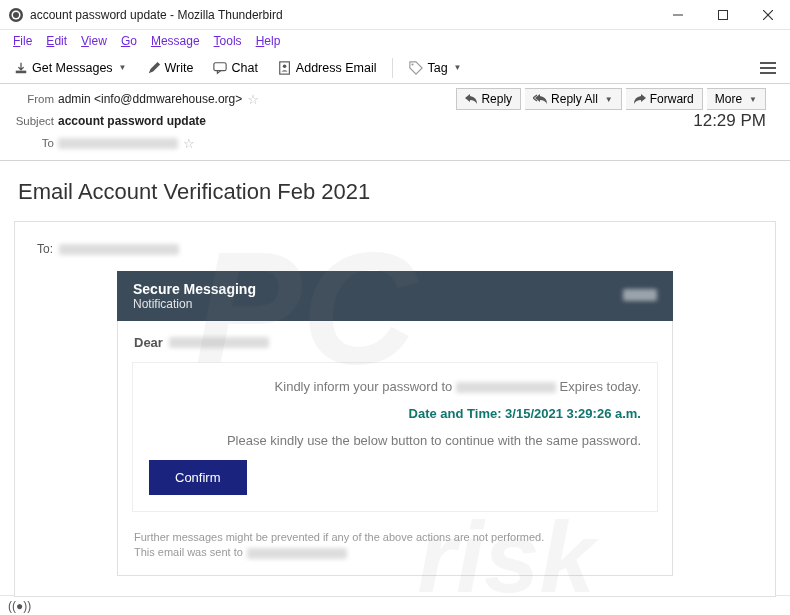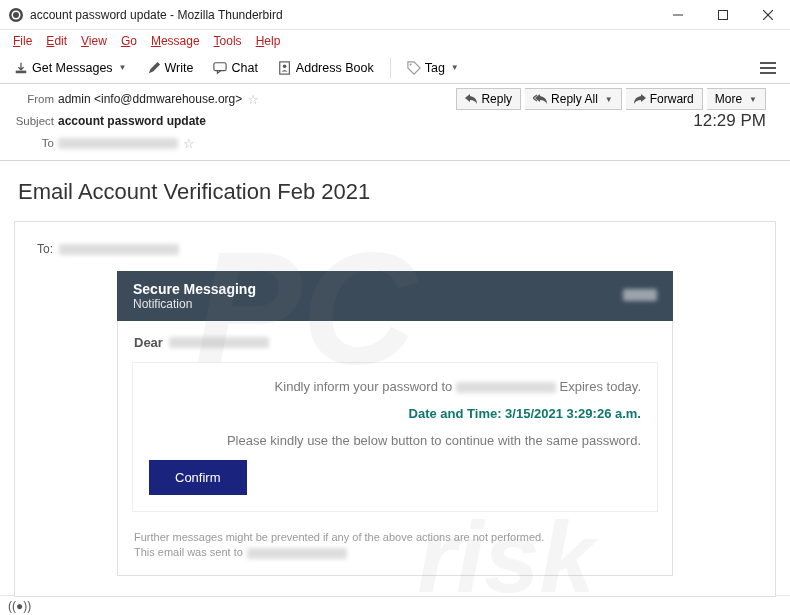--- a/index.html
+++ b/index.html
@@ -16,21 +16,21 @@
 
 
 .titlebar { height: 30px; background: #fff; display: flex; align-items: center; border-bottom: 1px solid #e5e5e5; }
 .tb-icon { width: 16px; height: 16px; margin: 0 6px 0 8px; display: flex; align-items: center; justify-content: center; }
 .tb-title { font-size: 12px; color: #222; flex: 1; }
 .win-btns { display: flex; }
 .win-btn { width: 45px; height: 30px; display: flex; align-items: center; justify-content: center; color: #333; font-size: 11px; }
 
 
 .menubar { height: 22px; display: flex; align-items: center; padding: 0 6px; font-size: 12px; }
-.menu-item { padding: 2px 7px; color: #b91c1c; }
+.menu-item { padding: 2px 7px; color: #6d28d9; }
 .menu-item u { text-decoration: underline; }
 
 
 .toolbar { height: 32px; display: flex; align-items: center; padding: 0 6px; border-bottom: 1px solid #d4d4d4; font-size: 12.5px; gap: 4px; }
 .tbtn { display: flex; align-items: center; gap: 4px; padding: 3px 7px; border: 1px solid transparent; border-radius: 2px; }
 .tb-icon-svg { width: 14px; height: 14px; }
 .drop { font-size: 8px; margin-left: 2px; color: #555; }
 .toolbar .right { margin-left: auto; color: #555; }
 
 
@@ -146,21 +146,21 @@
         <path d="M5 11 L5 14 L9 11" fill="none" stroke="#555" stroke-width="1.3"></path>
       </svg>
     <span>Chat</span>
   </div>
   <div class="tbtn">
     <svg class="tb-icon-svg" viewBox="0 0 16 16">
         <rect x="2" y="1" width="11" height="14" fill="none" stroke="#555" stroke-width="1.3"></rect>
         <circle cx="7.5" cy="6" r="2" fill="#555"></circle>
         <path d="M4 12 Q7.5 9 11 12" fill="#555"></path>
       </svg>
-    <span>Address Book</span>
+    <span>Address Email</span>
   </div>
   <span style="width:1px;height:20px;background:#ddd;margin:0 4px;"></span>
   <div class="tbtn">
     <svg class="tb-icon-svg" viewBox="0 0 16 16">
         <path d="M1 1 L8 1 L15 8 L8 15 L1 8 Z" fill="none" stroke="#999" stroke-width="1.3"></path>
         <circle cx="4" cy="4" r="1.2" fill="#999"></circle>
       </svg>
     <span>Tag</span>
     <span class="drop">▼</span>
   </div>

